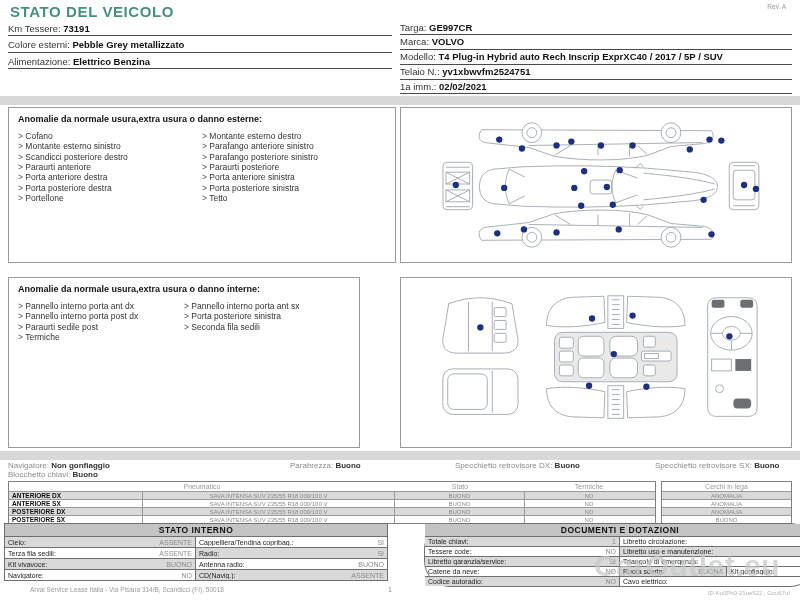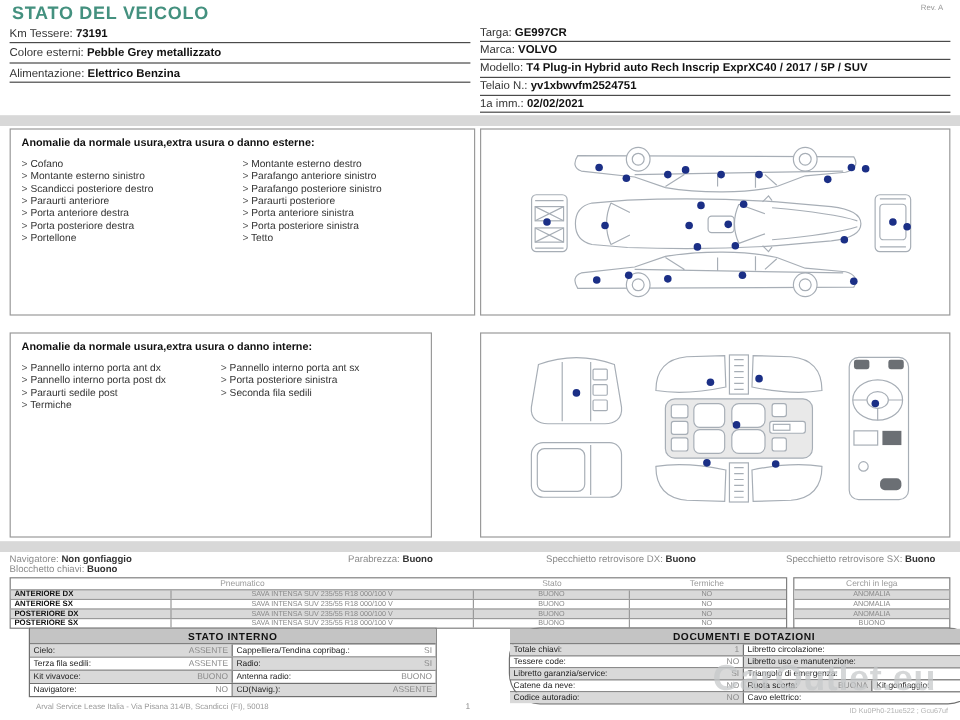--- a/index.html
+++ b/index.html
@@ -60,21 +60,21 @@
   .t-h{color:#9a9a9a;font-size:7px;text-align:center;}
   .t-pos{width:134px;border-right:1px solid #9a9a9a;padding-left:3px;font-weight:bold;color:#111;box-sizing:border-box;height:100%;display:flex;align-items:center;}
   .t-tyre{width:252px;border-right:1px solid #9a9a9a;text-align:center;color:#8a8a8a;font-size:6px;box-sizing:border-box;height:100%;display:flex;align-items:center;justify-content:center;}
   .t-stato{width:130px;border-right:1px solid #9a9a9a;text-align:center;color:#8a8a8a;font-size:6px;box-sizing:border-box;height:100%;display:flex;align-items:center;justify-content:center;}
   .t-term{width:128px;text-align:center;color:#8a8a8a;font-size:6px;height:100%;display:flex;align-items:center;justify-content:center;}
   .t-c{width:100%;text-align:center;color:#8a8a8a;font-size:6px;height:100%;display:flex;align-items:center;justify-content:center;}
   .shade{background:var(--row-shade,#d9d9d9);}
 
   
   .itable{position:absolute;top:523px;border:1px solid #6f6f6f;font-size:7px;box-sizing:border-box;background:#fff;}
-  .itable-left{left:24px;width:340px;}
+  .itable-left{left:4px;width:384px;}
   .itable-right{left:424px;width:392px;border-radius:26px;}
   .itable .hd2{background:var(--table-header-bg,#c4c4c4);text-align:center;font-weight:bold;
                font-size:8.5px;padding:1px 0;border-bottom:1px solid #6f6f6f;color:#111;letter-spacing:.5px;}
   .irow{display:flex;border-bottom:1px solid #6f6f6f;align-items:stretch;}
   .itable-left .irow{height:10px;} .itable-right .irow{height:9px;}
   .irow:last-child{border-bottom:none;}
   .ihalf{display:flex;width:50%;justify-content:space-between;align-items:center;
          padding:0 3px;box-sizing:border-box;}
   .ihalf.l{border-right:1px solid #6f6f6f;}
   .iq{display:flex;justify-content:space-between;align-items:center;padding:0 3px;box-sizing:border-box;}

